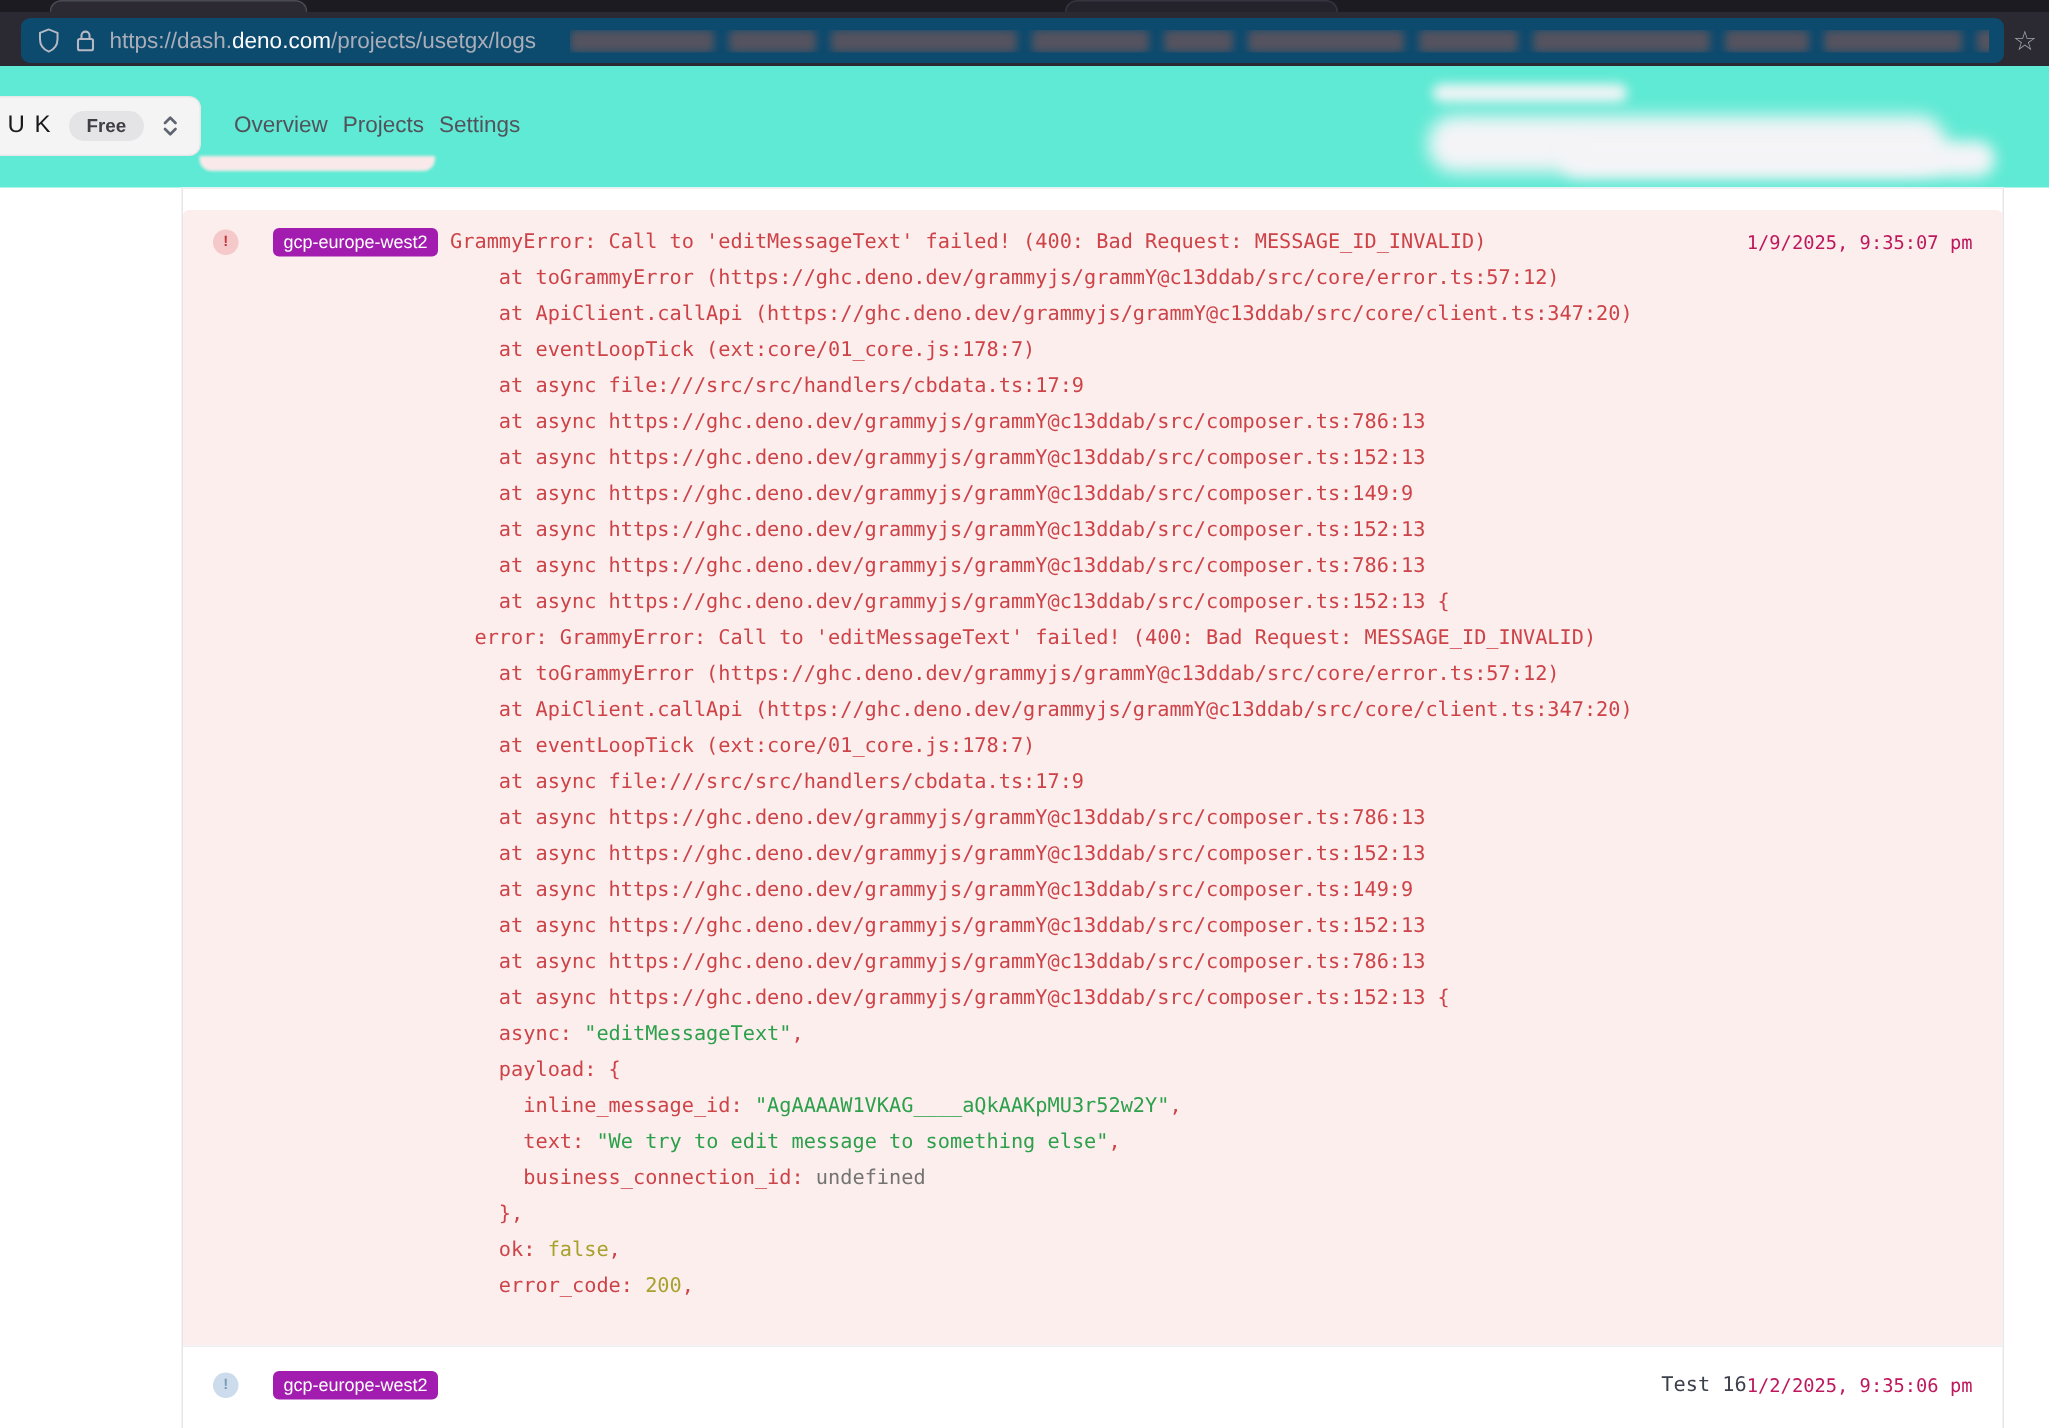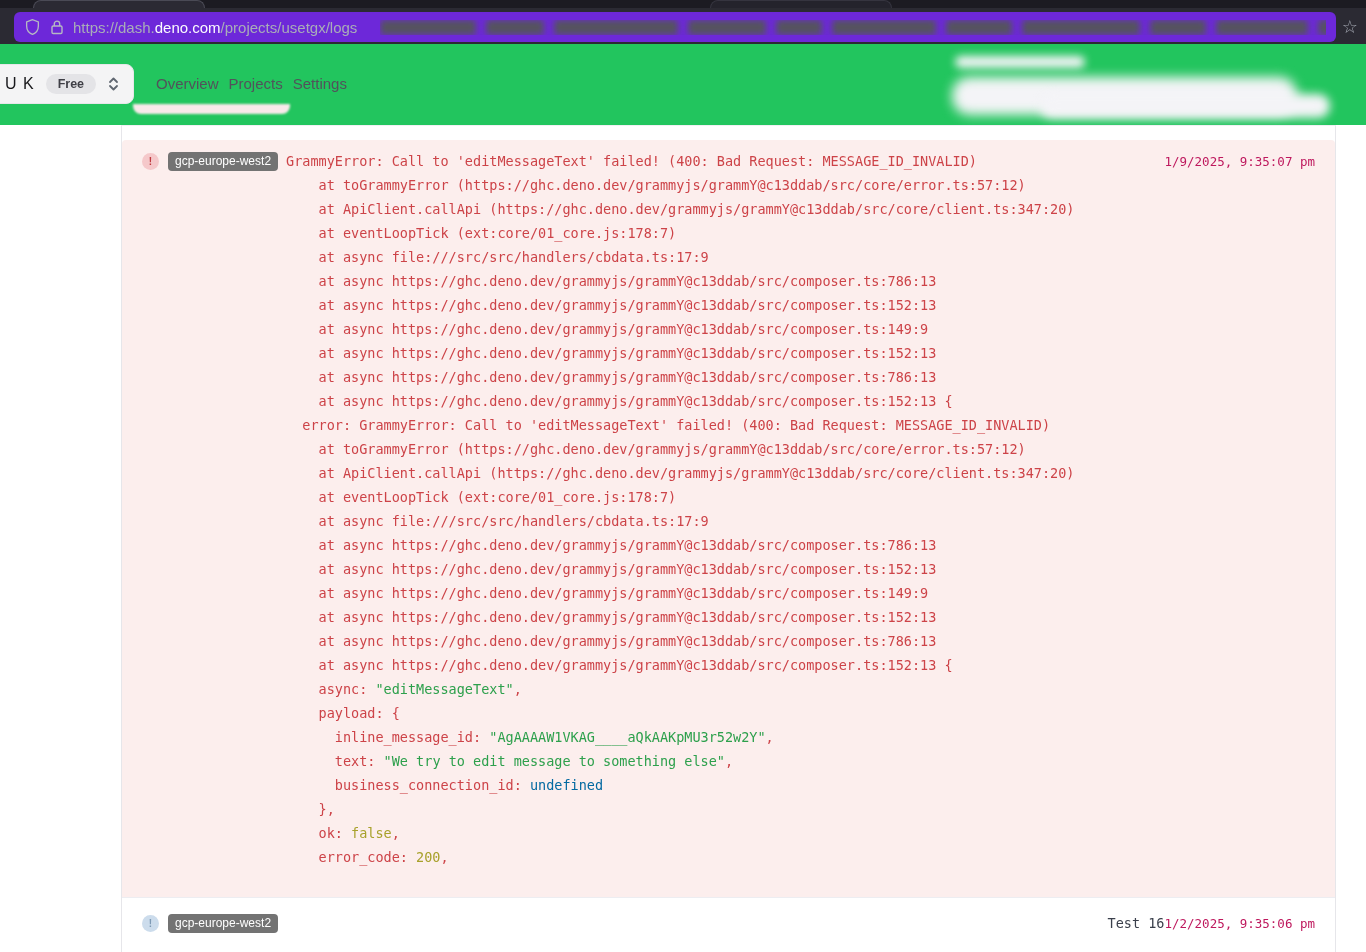--- a/index.html
+++ b/index.html
@@ -7,31 +7,31 @@
     width:1366px;height:952px;overflow:hidden;position:relative;
     background:#ffffff;font-family:"Liberation Sans",sans-serif;
   }
   
   .chrome{position:absolute;left:0;top:0;width:1366px;height:44px;background:#1c1b22;}
   .tab-hint{position:absolute;top:0;height:9px;border-radius:8px 8px 0 0;}
   .tab-hint.active{left:33px;width:170px;background:#2b2a33;border:1px solid #4a4a55;border-bottom:none;}
   .tab-hint.ghost{left:710px;width:180px;background:#24232c;border:1px solid #35343f;border-bottom:none;}
   .toolbar{position:absolute;left:0;top:8px;width:1366px;height:36px;background:#2b2a33;}
   .url-bar{
-    position:absolute;left:14px;top:4px;width:1322px;height:30px;background:#6d28d9;
+    position:absolute;left:14px;top:4px;width:1322px;height:30px;background:#0c4a6e;
     border-radius:6px;display:flex;align-items:center;padding:0 10px;box-sizing:border-box;gap:9px;
   }
   .url-icon{flex:none;display:flex;align-items:center;color:#b6b9c3;}
   .url-text{font-size:15px;color:#a9adb8;white-space:nowrap;flex:none;}
   .url-text .domain{color:#fbfbfe;}
   .url-redact{flex:1;display:flex;align-items:center;gap:10px;margin-left:14px;overflow:hidden;}
   .url-redact div{height:15px;background:#55535f;border-radius:3px;filter:blur(3px);flex:none;}
   .star-btn{position:absolute;right:8px;top:7px;color:#9fa3ad;font-size:18px;line-height:24px;cursor:default;}
   
-  .site-header{position:absolute;left:0;top:44px;width:1366px;height:81px;background:#22c55e;}
+  .site-header{position:absolute;left:0;top:44px;width:1366px;height:81px;background:#5eead4;}
   .org-switcher{
     position:absolute;left:-14px;top:20px;height:40px;width:148px;background:#f4f4f5;
     border:1px solid #e7e7ea;border-radius:8px;display:flex;align-items:center;gap:11px;
     padding-left:18px;box-sizing:border-box;cursor:pointer;
   }
   .org-name{font-size:16px;color:#18181b;letter-spacing:1px;}
   .plan-pill{background:#e4e4e7;color:#3f3f46;font-weight:bold;font-size:12.5px;padding:3px 12px;border-radius:11px;}
   .switch-chevron{color:#5f6670;display:flex;align-items:center;}
   .main-nav{position:absolute;left:156px;top:31px;display:flex;gap:10px;font-size:15px;color:#52525b;}
   .main-nav span{cursor:pointer;}
@@ -52,32 +52,32 @@
   .log-row.error{background:#fceeed;padding-bottom:28px;border-radius:4px 4px 0 0;}
   .log-row.info{background:#ffffff;padding-top:13px;}
   .level-icon{
     width:17px;height:17px;border-radius:50%;flex:none;margin-top:4px;
     display:flex;align-items:center;justify-content:center;
     font-size:10px;font-weight:bold;font-family:"Liberation Sans",sans-serif;
   }
   .error .level-icon{background:#f5c8ca;color:#bf3a3f;}
   .info .level-icon{background:#ccdcec;color:#7e9ab5;}
   .region-badge{
-    margin-left:9px;margin-top:3px;background:#737373;color:#ffffff;font-size:12px;
+    margin-left:23px;margin-top:3px;background:#a21caf;color:#ffffff;font-size:12px;
     border-radius:4px;padding:2px 7px;line-height:15px;flex:none;white-space:nowrap;
   }
   .log-text{
     margin:0 0 0 8px;flex:1;font-family:"DejaVu Sans Mono",monospace;font-size:13.5px;
     line-height:24px;white-space:pre;overflow:hidden;
   }
   .error .log-text{color:#cd4348;}
   .info .log-text{color:#3b404c;text-align:right;}
   .t-green{color:#2da04c;}
   .t-yellow{color:#a8a12b;}
-  .t-gray{color:#0369a1;}
+  .t-gray{color:#737373;}
   .timestamp{
     flex:none;font-family:"DejaVu Sans Mono",monospace;font-size:12.5px;color:#be185d;
     margin-top:5px;white-space:nowrap;
   }
 </style>
 </head>
 <body>
 
 <div class="chrome">
   <div class="tab-hint active"></div>

